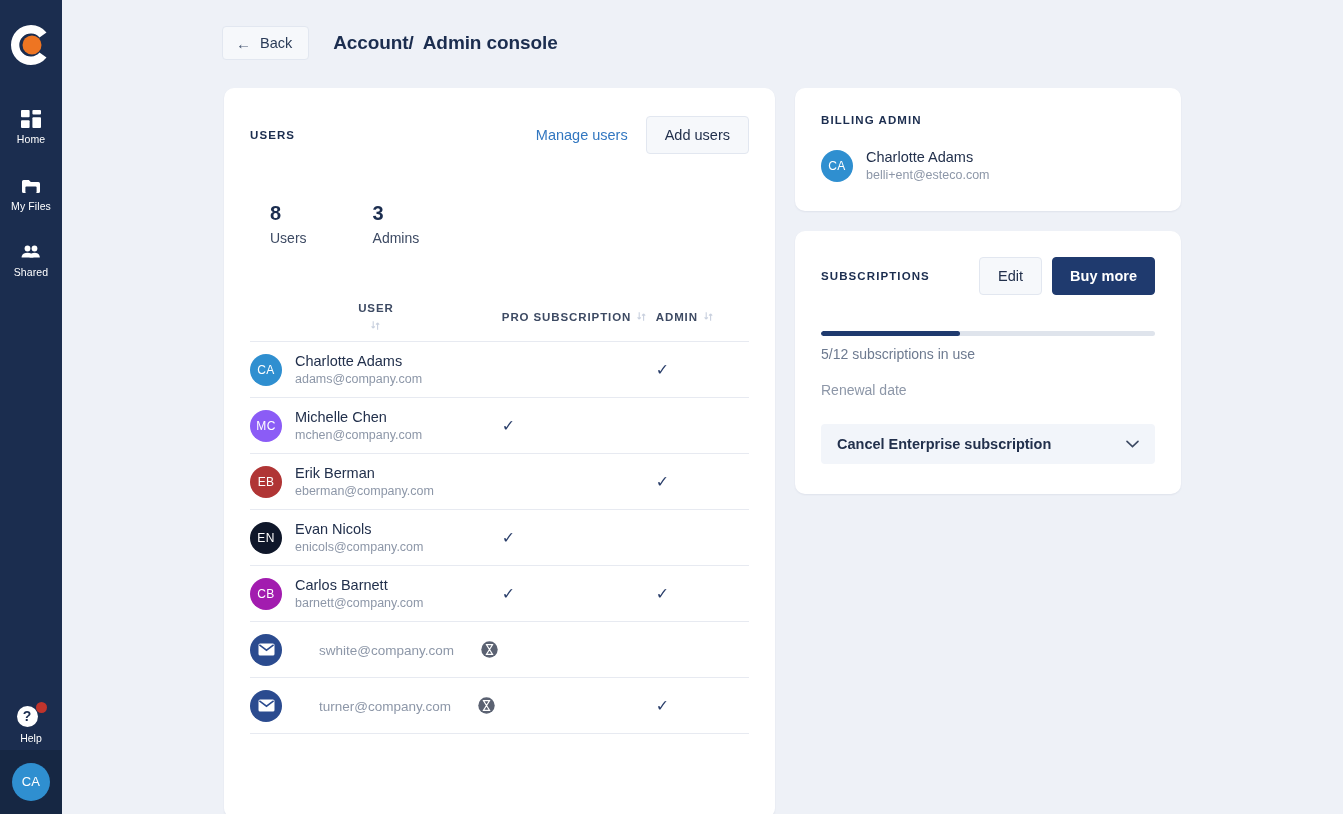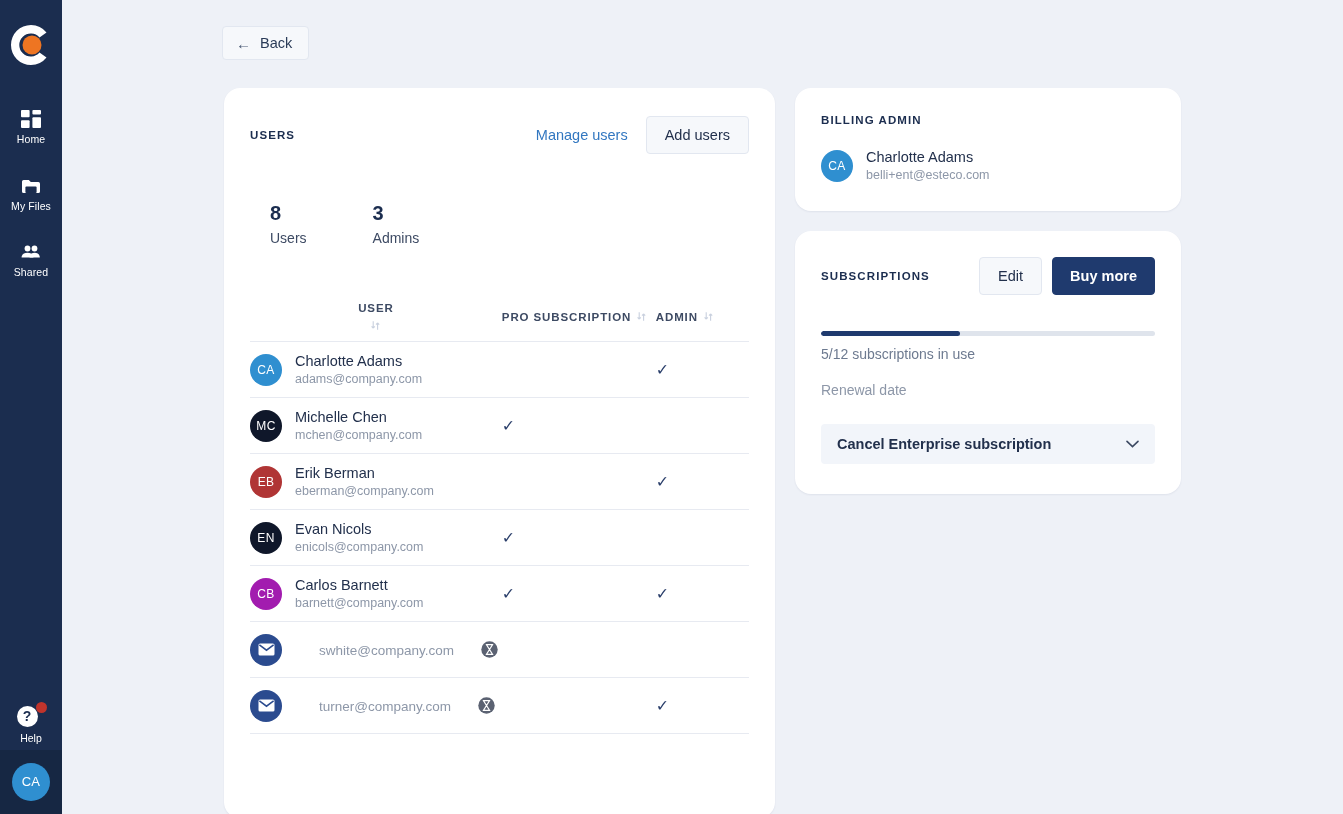--- a/index.html
+++ b/index.html
@@ -74,21 +74,21 @@
     letter-spacing: -.1px;
   }
   .crumb .sep { margin: 0 2px 0 0; }
   .crumb .cur { margin-left: 7px; }
 
   .columns {
     display: flex; gap: 20px; padding: 24px 162px 0 162px;
     align-items: flex-start;
   }
   .card {
-    background: #ffffff; border-radius: 16px;
+    background: #ffffff; border-radius: 10px;
     box-shadow: 0 1px 2px rgba(27,45,79,.07);
   }
   .left-card { width: 551px; min-height: 730px; padding: 26px 26px 0 26px; }
   .right-col { width: 389px; display: flex; flex-direction: column; gap: 20px; }
 
   
   .users-head {
     display: flex; align-items: center; justify-content: space-between;
     height: 42px;
   }
@@ -239,20 +239,23 @@
     </div>
   </div>
 
   <div class="main">
 
     <div class="topbar">
       <div class="back-btn">
         <span class="back-arrow">←</span>
         <span>Back</span>
       </div>
+      <div class="crumb">
+        <span>Account</span><span class="sep">/</span><span class="cur">Admin console</span>
+      </div>
     </div>
 
     <div class="columns">
 
       <div class="card left-card">
         <div class="users-head">
           <div class="section-title">USERS</div>
           <div class="head-actions">
             <button class="link-btn">Manage users</button>
             <button class="ghost-btn">Add users</button>
@@ -309,21 +312,21 @@
                     <div class="u-mail">adams@company.com</div>
                   </div>
                 </div>
                 <div class="cell-pro"></div>
                 <div class="cell-admin">
                   <span class="check">✓</span>
                 </div>
               </div>
               <div class="row">
                 <div class="cell-user">
-                  <div class="avatar" style="background: #0f172a;">MC</div>
+                  <div class="avatar" style="background: #8b5cf6;">MC</div>
                   <div>
                     <div class="u-name">Michelle Chen</div>
                     <div class="u-mail">mchen@company.com</div>
                   </div>
                 </div>
                 <div class="cell-pro">
                   <span class="check">✓</span>
                 </div>
                 <div class="cell-admin"></div>
               </div>

